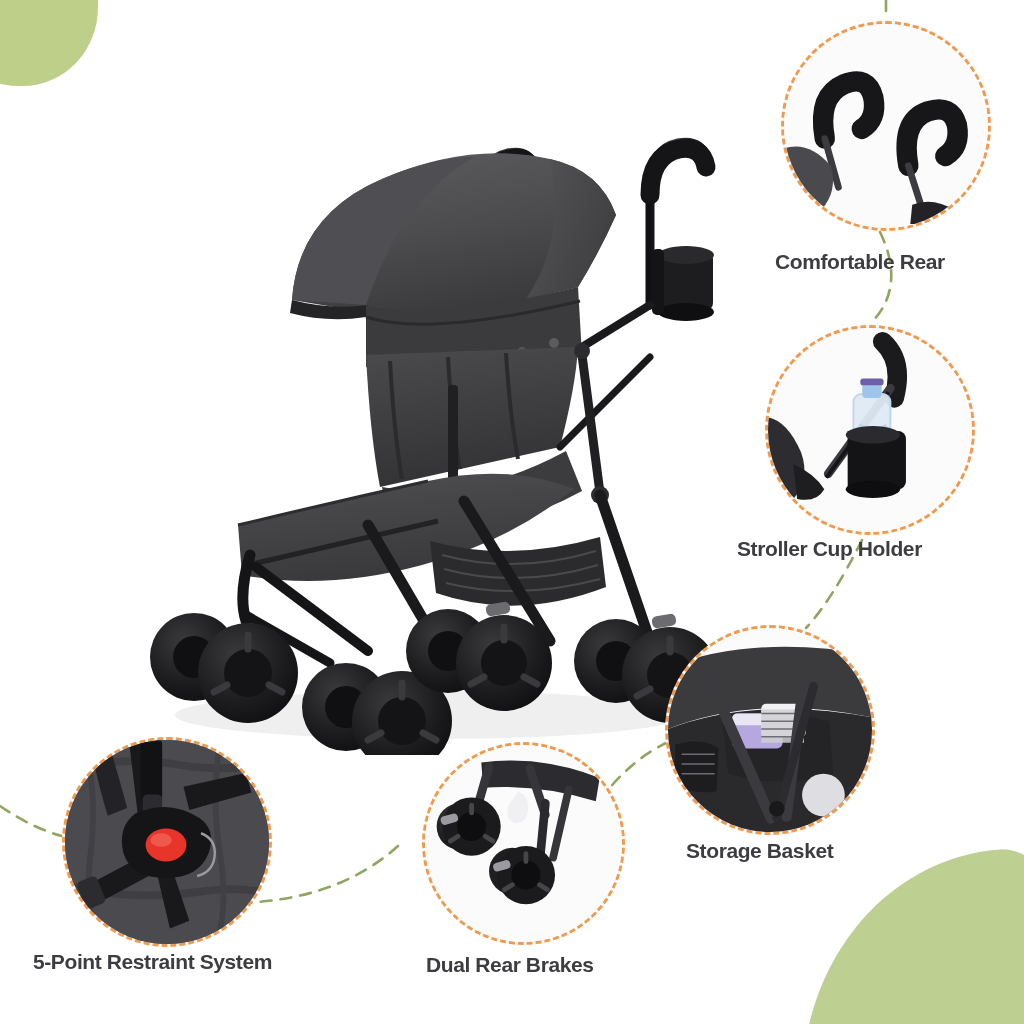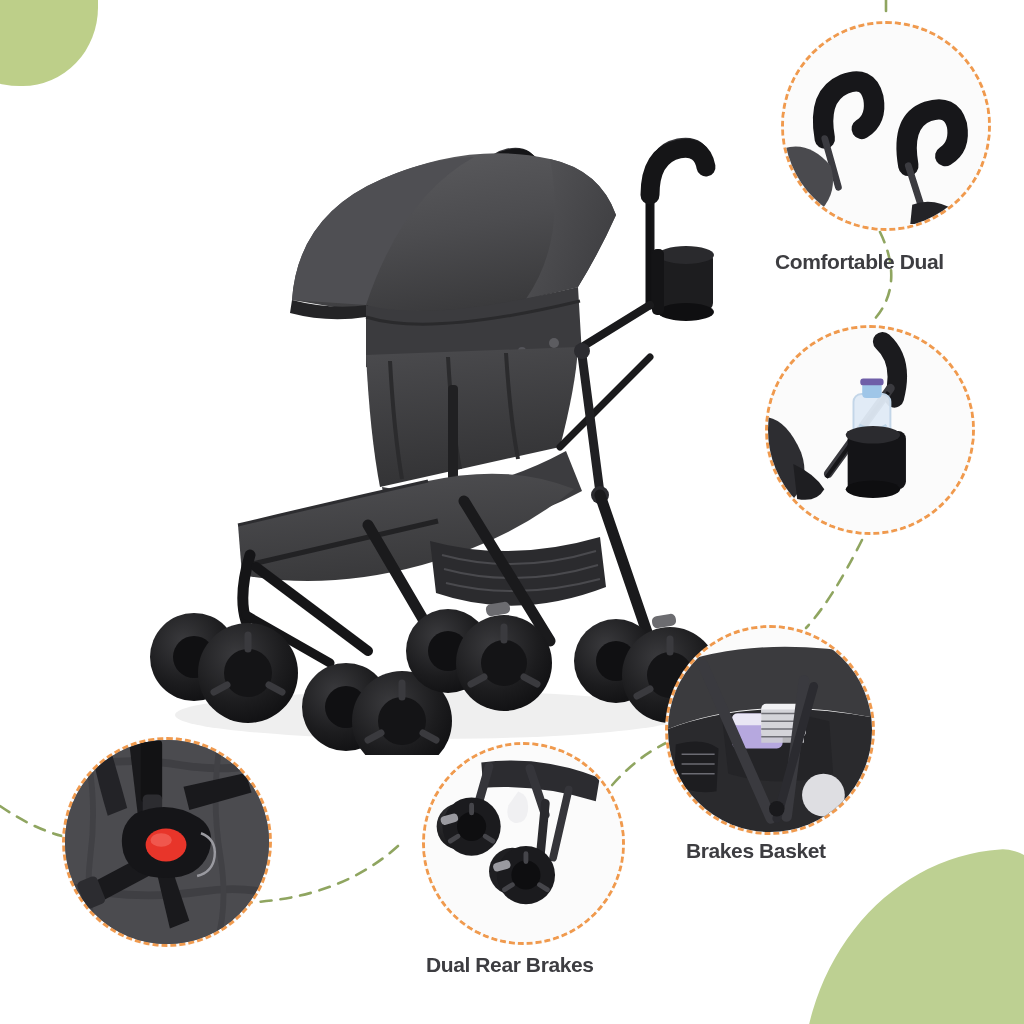--- a/index.html
+++ b/index.html
@@ -220,21 +220,21 @@
         <path d="M42 118 Q34 74 62 62 Q86 52 92 76 Q96 98 80 108" fill="none" stroke="#17171a" stroke-width="21" stroke-linecap="round"></path>
         <path d="M42 118 L56 168" fill="none" stroke="#3b3b40" stroke-width="7" stroke-linecap="round"></path>
 
         <path d="M0 128 Q26 120 48 146 Q56 172 38 192 L0 196 Z" fill="#4a4a4e"></path>
 
         <path d="M128 146 Q120 100 148 90 Q172 82 178 104 Q182 126 166 136" fill="none" stroke="#17171a" stroke-width="21" stroke-linecap="round"></path>
         <path d="M128 146 L144 196" fill="none" stroke="#3b3b40" stroke-width="7" stroke-linecap="round"></path>
         <path d="M132 186 Q154 178 176 192 L176 206 L130 206 Z" fill="#232327"></path>
       </svg>
     </div>
-    <div class="callout-label" style="left:-6px;top:229px;">Comfortable Dual</div>
+    <div class="callout-label" style="left:-6px;top:229px;">Comfortable Rear</div>
   </div>
 
   <div class="callout" style="left:765px;top:325px;width:210px;height:210px;">
     <div class="bubble" style="width:210px;height:210px;">
       <svg viewBox="0 0 210 210" xmlns="http://www.w3.org/2000/svg" aria-hidden="true">
         <rect width="210" height="210" fill="#fbfbfb"></rect>
 
         <path d="M118 14 Q140 34 130 72" fill="none" stroke="#1b1b1e" stroke-width="20" stroke-linecap="round"></path>
 
         <path d="M126 62 L62 150" fill="none" stroke="#3a3a3f" stroke-width="9" stroke-linecap="round"></path>
@@ -248,20 +248,21 @@
         <rect x="97" y="56" width="20" height="16" rx="4" fill="#9fc6e8"></rect>
         <rect x="95" y="52" width="24" height="7" rx="3" fill="#6f5fa8"></rect>
         <path d="M94 100 q16 8 28 0" fill="none" stroke="#bcd3e6" stroke-width="3"></path>
         <path d="M94 136 q16 8 28 0" fill="none" stroke="#bcd3e6" stroke-width="3"></path>
 
         <path d="M82 106 h52 a8 8 0 0 1 8 8 v44 a8 8 0 0 1 -8 8 h-52 z" fill="#141417"></path>
         <ellipse cx="108" cy="166" rx="28" ry="9" fill="#0e0e10"></ellipse>
         <ellipse cx="108" cy="110" rx="28" ry="9" fill="#2b2b2f"></ellipse>
       </svg>
     </div>
+    <div class="callout-label" style="left:-28px;top:212px;">Stroller Cup Holder</div>
   </div>
 
   <div class="callout" style="left:665px;top:625px;width:210px;height:210px;">
     <div class="bubble" style="width:210px;height:210px;">
       <svg viewBox="0 0 210 210" xmlns="http://www.w3.org/2000/svg" aria-hidden="true">
         <rect width="210" height="210" fill="#fbfbfb"></rect>
 
         <path d="M0 40 Q90 6 210 28 L210 92 Q92 68 0 104 Z" fill="#3b3b3e"></path>
         <path d="M0 104 Q90 70 210 92 L210 210 L0 210 Z" fill="#2a2a2d"></path>
 
@@ -278,21 +279,21 @@
         <path d="M14 130 h34 M14 140 h34 M14 150 h34" stroke="#6b6b72" stroke-width="1.6"></path>
 
         <path d="M36 38 L106 196" stroke="#3a3a3f" stroke-width="11" stroke-linecap="round"></path>
         <path d="M140 54 L122 194" stroke="#3a3a3f" stroke-width="11" stroke-linecap="round"></path>
         <path d="M150 60 L112 196" stroke="#2b2b30" stroke-width="9" stroke-linecap="round"></path>
         <circle cx="112" cy="186" r="8" fill="#19191c"></circle>
 
         <ellipse cx="160" cy="172" rx="22" ry="22" fill="#dedee2"></ellipse>
       </svg>
     </div>
-    <div class="callout-label" style="left:21px;top:214px;">Brakes Basket</div>
+    <div class="callout-label" style="left:21px;top:214px;">Storage Basket</div>
   </div>
 
   <div class="callout" style="left:422px;top:742px;width:203px;height:203px;">
     <div class="bubble" style="width:203px;height:203px;">
       <svg viewBox="0 0 203 203" xmlns="http://www.w3.org/2000/svg" aria-hidden="true">
         <rect width="203" height="203" fill="#fbfbfb"></rect>
 
         <path d="M58 18 Q120 10 180 34 L176 58 Q118 40 60 44 Z" fill="#2c2c30"></path>
 
         <path d="M66 22 L50 78" stroke="#35353a" stroke-width="9" stroke-linecap="round"></path>
@@ -348,15 +349,16 @@
         <rect x="16" y="142" width="22" height="30" rx="5" fill="#2c2c30" transform="rotate(-22 27 157)"></rect>
 
         <path d="M106 120 L128 186 L108 194 L92 126 Z" fill="#19191c"></path>
 
         <path d="M72 76 q34 -16 66 4 q18 12 10 36 q-10 26 -44 26 q-36 0 -44 -26 q-6 -26 12 -40 z" fill="#151518"></path>
         <ellipse cx="104" cy="108" rx="21" ry="17" fill="#e8352a"></ellipse>
         <ellipse cx="99" cy="103" rx="11" ry="7" fill="#f4675c" opacity="0.7"></ellipse>
         <path d="M140 96 q16 6 14 24 q-2 16 -18 20" fill="none" stroke="#9a9aa0" stroke-width="2.5"></path>
       </svg>
     </div>
+    <div class="callout-label" style="left:-29px;top:213px;">5-Point Restraint System</div>
   </div>
 
 </div>
 
 </body></html>

